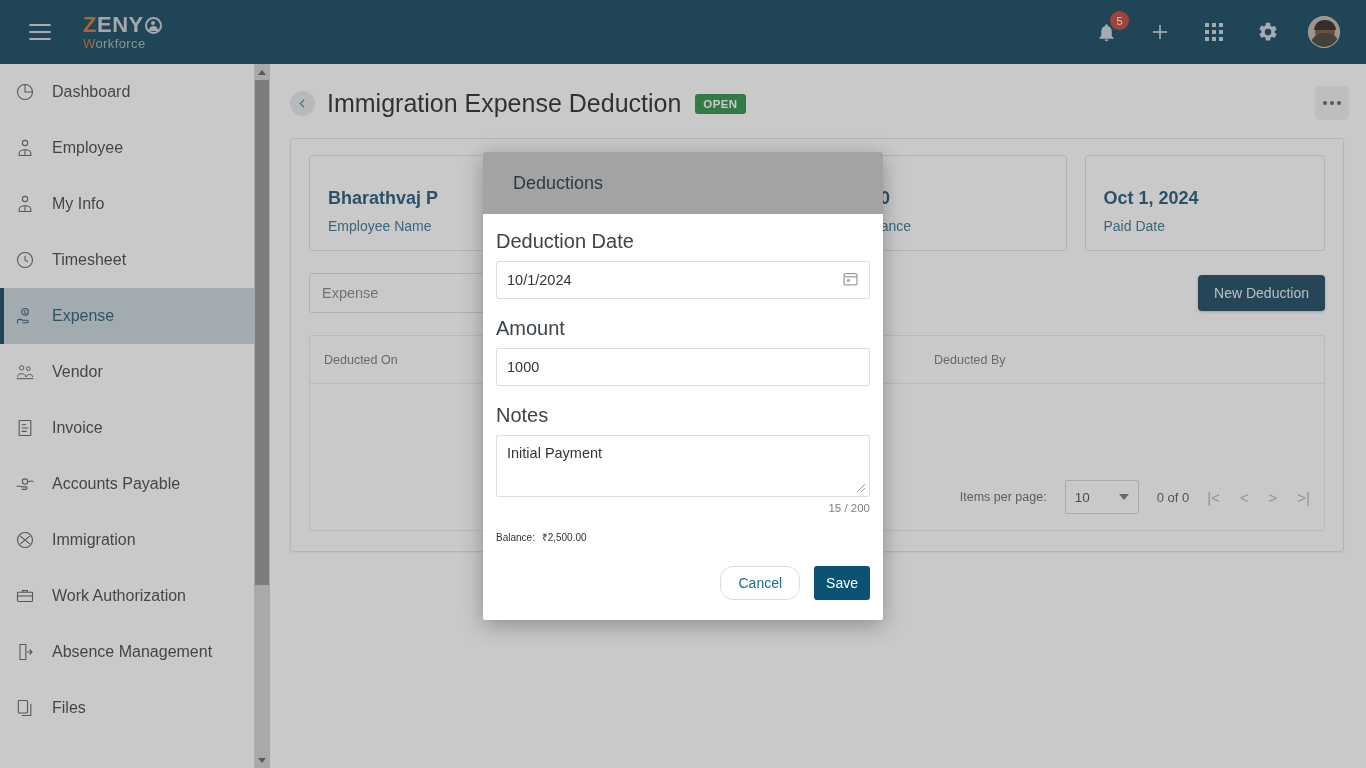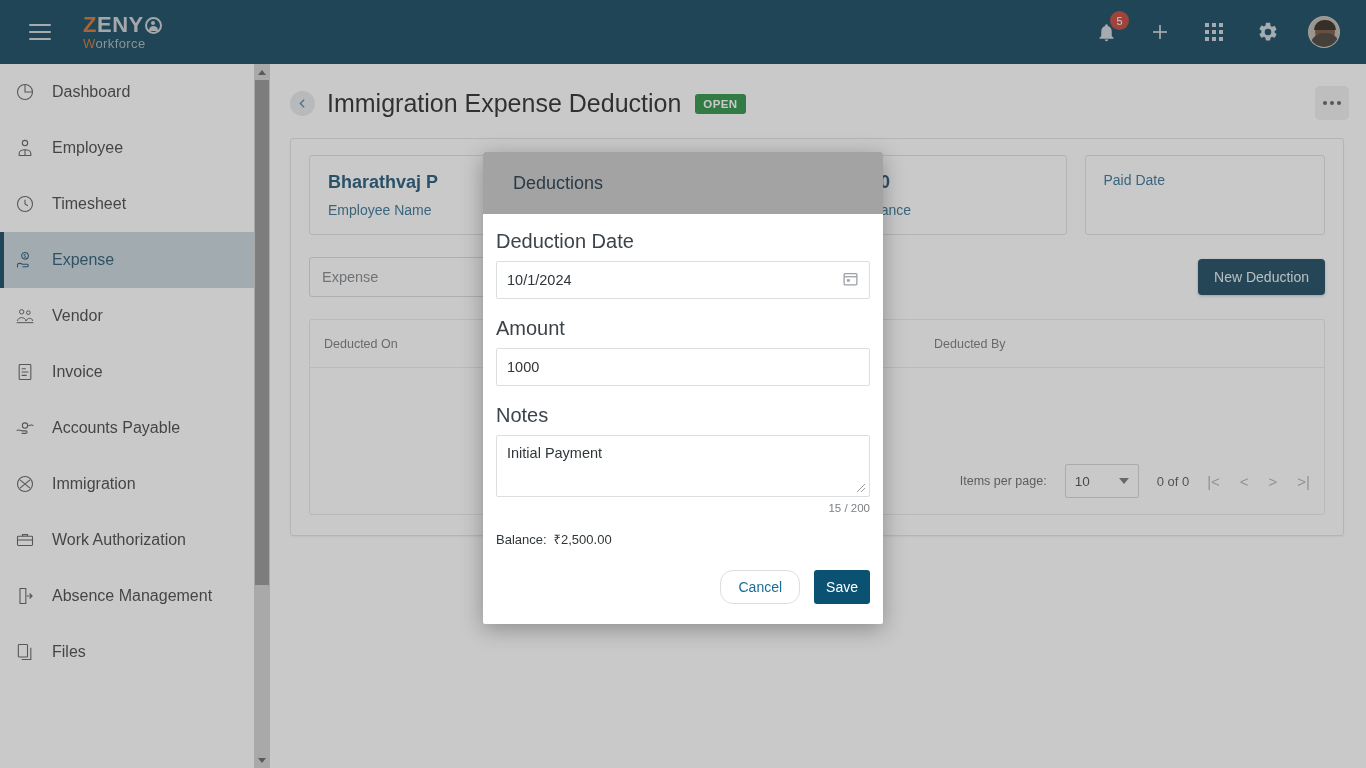--- a/index.html
+++ b/index.html
@@ -158,21 +158,21 @@
     margin: 20px 22px 0 20px;
     border: 1px solid #dfe3e6; border-radius: 3px;
     background: #fff; padding: 16px 18px 20px 18px;
     box-shadow: 0 1px 2px rgba(0,0,0,.06);
   }
   .cards { display: flex; gap: 18px; }
   .card {
     flex: 1; border: 1px solid #dbe0e3; border-radius: 3px;
     padding: 16px 18px 16px 18px; min-height: 80px;
   }
-  .card-value { font-size: 18px; font-weight: 700; color: #144d70; margin-bottom: 9px; }
+  .card-value { font-size: 18px; font-weight: 700; color: #144d70; margin-bottom: 9px; margin-top: 16px; }
   .card-label { font-size: 14px; color: #2a6b8f; }
 
   .toolbar {
     display: flex; align-items: center; margin-top: 22px;
   }
   .search-box {
     width: 360px; height: 40px;
     border: 1px solid #d6dade; border-radius: 3px;
     display: flex; align-items: center; padding: 0 12px;
     color: #7b7f83; font-size: 14.5px;
@@ -231,21 +231,21 @@
   .cal-icon { color: #9aa0a5; flex: none; }
   .textarea {
     width: 100%; height: 62px; border: 1px solid #dcdfe2; border-radius: 2px;
     padding: 9px 10px; font-size: 14.5px; color: #303639; position: relative;
   }
   .resize-grip {
     position: absolute; right: 3px; bottom: 3px; width: 10px; height: 10px;
     color: #8e9398; font-size: 10px; line-height: 10px;
   }
   .counter { text-align: right; font-size: 11.5px; color: #7b8085; margin-top: 5px; }
-  .balance { font-size: 13px; color: #303639; margin-top: 16px; }
+  .balance { font-size: 10px; color: #303639; margin-top: 16px; }
   .balance .bal-amt { margin-left: 7px; }
   .modal-foot {
     display: flex; justify-content: flex-end; gap: 14px;
     padding: 22px 13px 20px 13px;
   }
   .btn-cancel {
     height: 34px; padding: 0 17px; background: #fff; color: #1a6d96;
     border: 1px solid #dcdfe2; border-radius: 13px; font-size: 14px;
     cursor: pointer; font-family: inherit;
   }
@@ -337,20 +337,30 @@
       <span class="nav-icon">
         <svg width="20" height="20" viewBox="0 0 24 24" fill="none" stroke="currentColor" stroke-width="1.3">
           <circle cx="12" cy="6" r="3.2"></circle>
             <path d="M5 21v-2.5c0-2.6 3.1-4.5 7-4.5s7 1.9 7 4.5V21z"></path>
             <path d="M12 14v7"></path>
         </svg>
       </span>
       <span class="nav-label">Employee</span>
     </div>
 
+    <div class="nav-item">
+      <span class="nav-icon">
+        <svg width="20" height="20" viewBox="0 0 24 24" fill="none" stroke="currentColor" stroke-width="1.3">
+          <circle cx="12" cy="6" r="3.2"></circle>
+            <path d="M5 21v-2.5c0-2.6 3.1-4.5 7-4.5s7 1.9 7 4.5V21z"></path>
+            <path d="M12 14v7"></path>
+        </svg>
+      </span>
+      <span class="nav-label">My Info</span>
+    </div>
 
     <div class="nav-item">
       <span class="nav-icon">
         <svg width="20" height="20" viewBox="0 0 24 24" fill="none" stroke="currentColor" stroke-width="1.3">
           <circle cx="12" cy="12" r="9"></circle>
             <path d="M12 7v5l3.5 2"></path>
         </svg>
       </span>
       <span class="nav-label">Timesheet</span>
     </div>
@@ -481,20 +491,21 @@
         </div>
         <div class="card">
           <div class="card-value"></div>
           <div class="card-label"></div>
         </div>
         <div class="card">
           <div class="card-value">00.00</div>
           <div class="card-label">nt Balance</div>
         </div>
         <div class="card">
+          <div class="card-value">Oct 1, 2024</div>
           <div class="card-label">Paid Date</div>
         </div>
       </div>
 
       <div class="toolbar">
         <div class="search-box">
           <span>Expense</span>
         </div>
         <button class="new-btn">New Deduction</button>
       </div>

